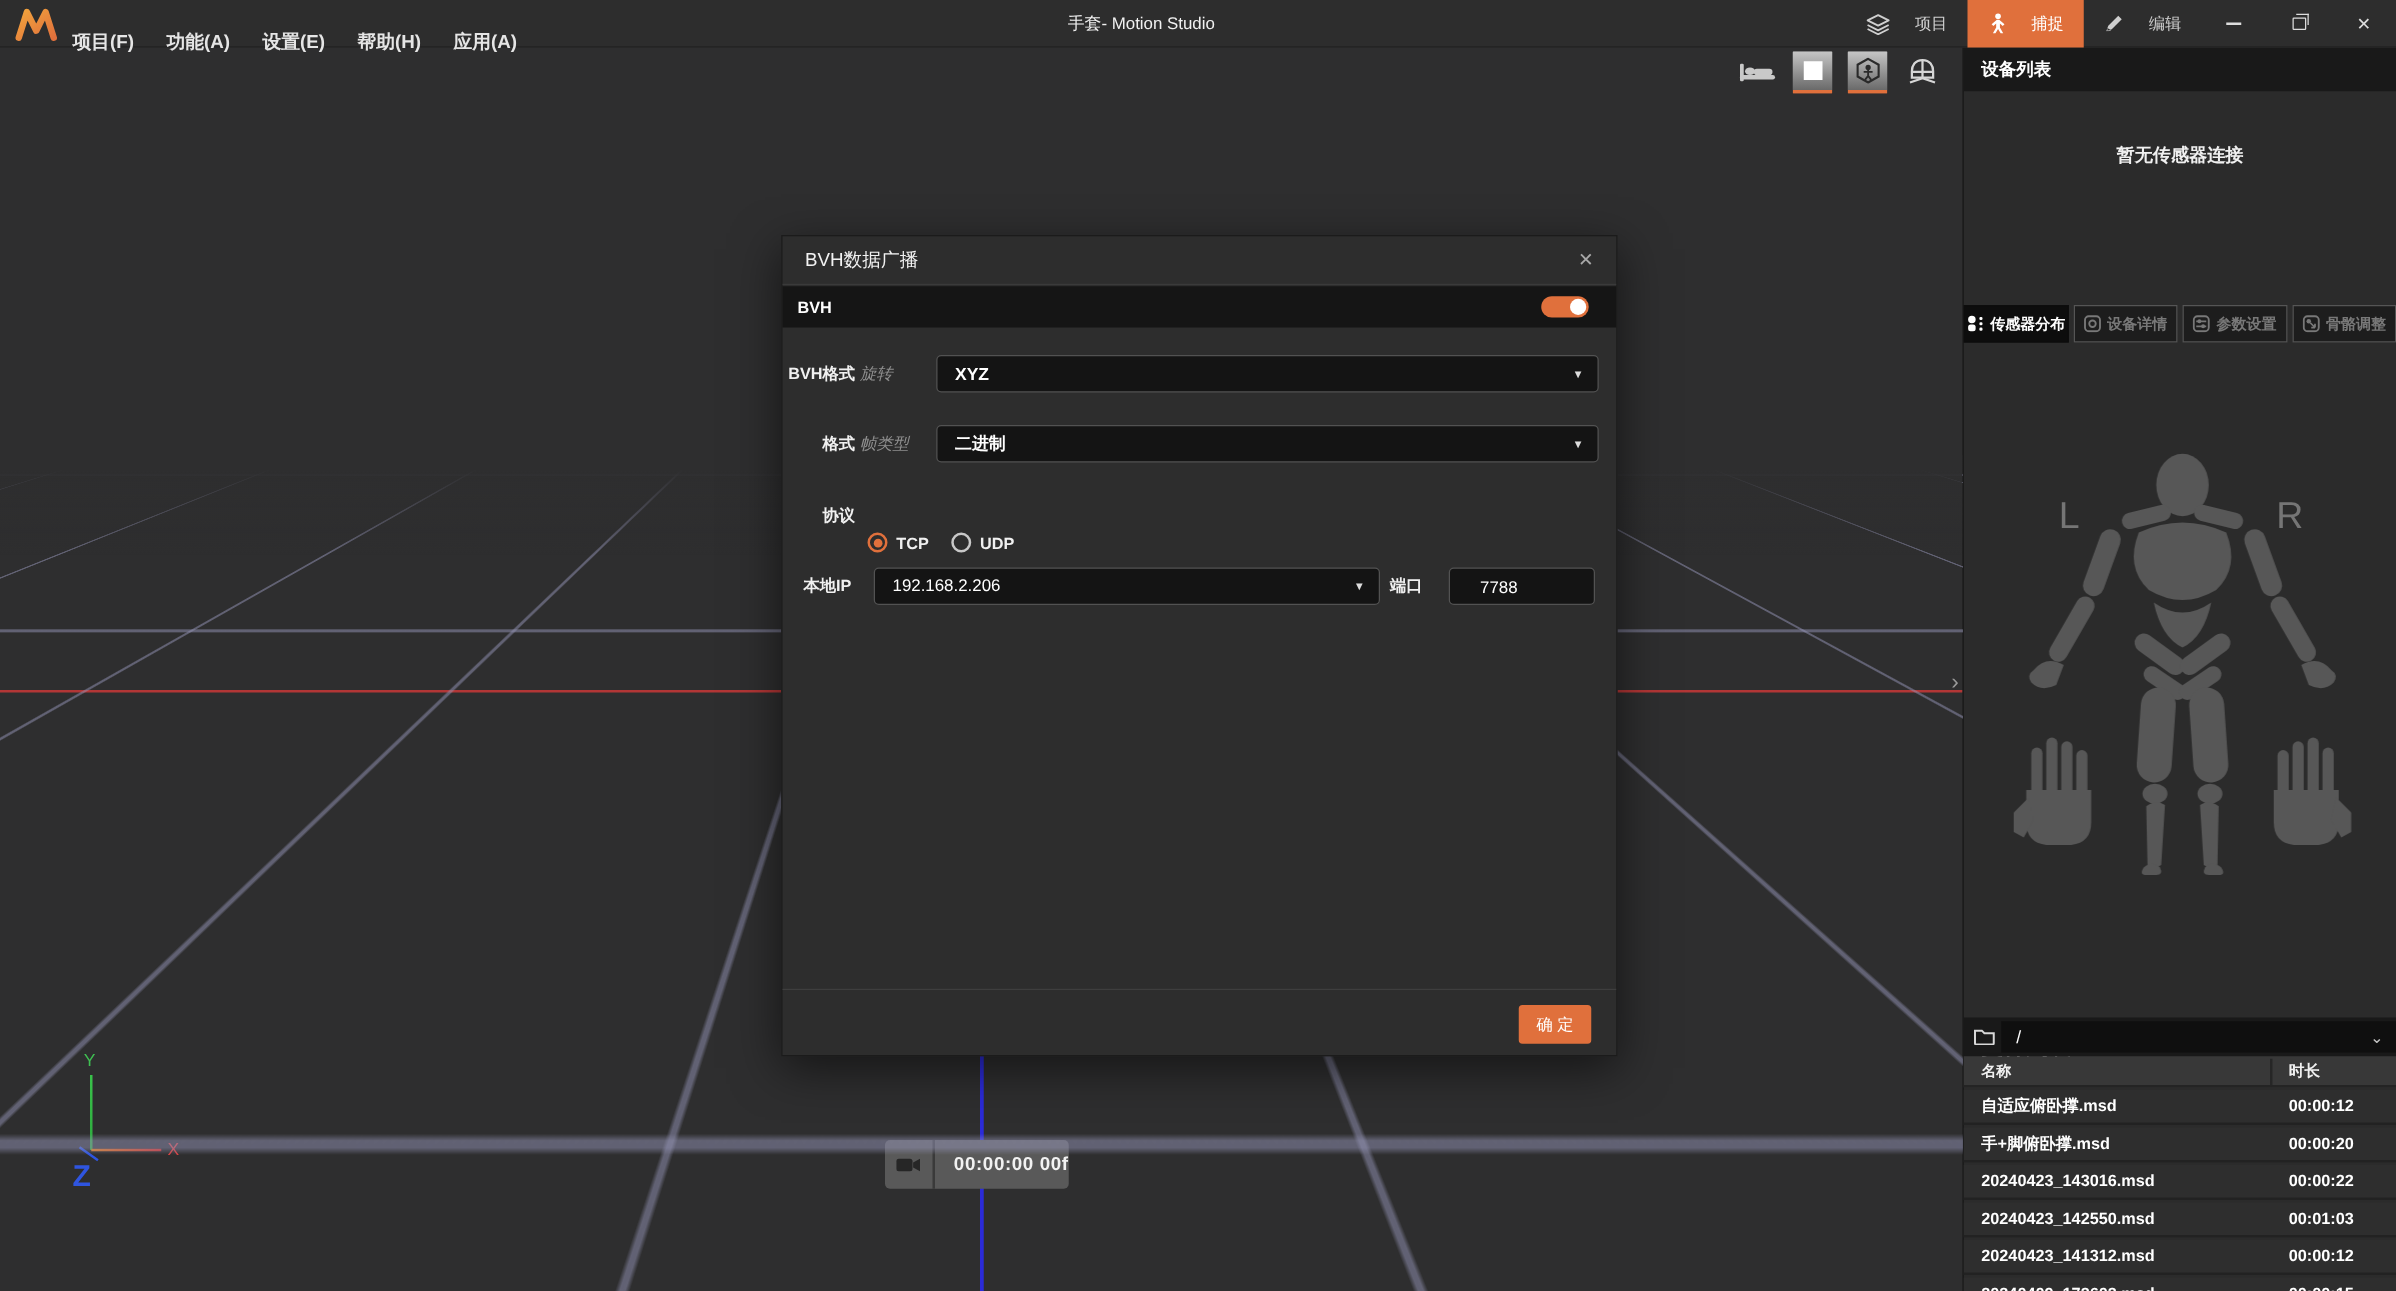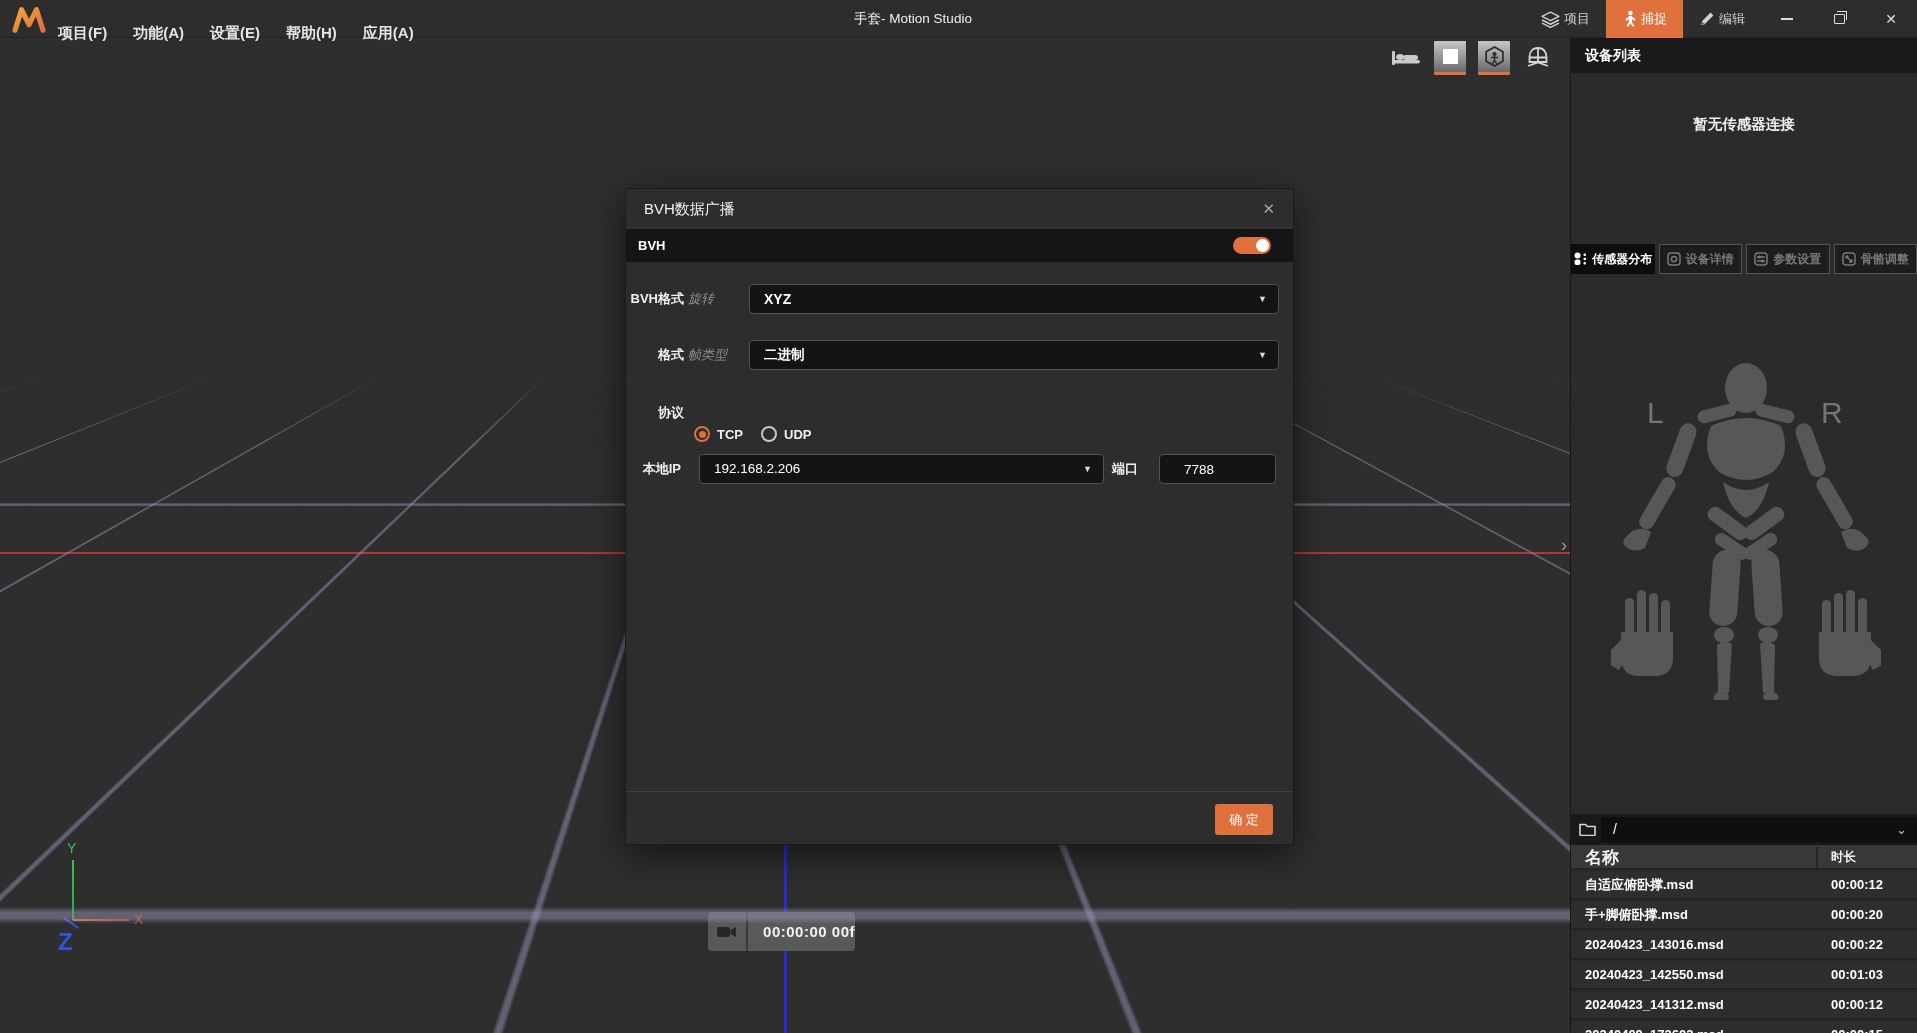--- a/index.html
+++ b/index.html
@@ -9,21 +9,21 @@
 
   
   .titlebar { position:absolute; left:0; top:0; width:1917px; height:38px;
     background:#2d2d2d; border-bottom:1px solid #222; z-index:20; }
   .logo { position:absolute; left:12px; top:5px; width:34px; height:28px; }
   .menus { position:absolute; left:58px; top:0; height:38px; display:flex; gap:26px; align-items:center; }
   .menu-item { color:#e5e5e5; font-size:15px; font-weight:bold; cursor:default;margin-top:28px; }
   .win-title { position:absolute; left:913px; top:0; transform:translateX(-50%); line-height:38px;
     color:#f0f0f0; font-size:13.5px; }
   .mode-area { position:absolute; right:0; top:0; height:38px; display:flex; align-items:stretch; }
-  .mode-tab { display:flex; align-items:center; gap:4px; padding:12px 16px; color:#cfcfcf; font-size:13px; }
+  .mode-tab { display:flex; align-items:center; gap:20px; padding:12px 16px; color:#cfcfcf; font-size:13px; }
   .mode-tab.active { background:#e0703c; color:#fff; }
   .winbtn { width:52px; display:flex; align-items:center; justify-content:center; color:#ddd; font-size:14px; }
   .maxi { width:11px; height:10px; border:1.5px solid #ddd; border-radius:1px; position:relative; }
   .maxi:before { content:""; position:absolute; left:2px; top:-4px; width:9px; height:8px;
     border-top:1.5px solid #ddd; border-right:1.5px solid #ddd; }
   .minline { width:12px; border-top:2px solid #ddd; display:inline-block; }
 
   
   .viewport { position:absolute; left:0; top:38px; width:1570px; height:995px;
     background:#2e2e2f; overflow:hidden; }
@@ -114,21 +114,21 @@
   .ptab.active { background:#0d0d0d; border:1px solid #0d0d0d; color:#fff; }
   .body-lbl { position:absolute; color:#757575; font-size:30px; }
 
   .fl-title { top:750px; height:26px; font-size:18px; line-height:26px;margin-top:36px; }
   .path-row { position:absolute; left:0; top:776px; width:100%; height:31px; background:#191919; }
   .path-field { position:absolute; left:30px; top:3px; right:0; bottom:3px; background:#0f0f0f;
     color:#fff; font-size:14px; line-height:25px; padding-left:12px; }
   .path-chev { position:absolute; right:10px; top:0; color:#c0c0c0; font-size:13px; line-height:25px; }
   .tbl-head { position:absolute; left:0; top:807px; width:100%; height:25px; background:#383838;
     border-bottom:2px solid #242424; }
-  .th-name { position:absolute; left:14px; line-height:25px; color:#f0f0f0; font-size:17px; font-weight:bold; }
+  .th-name { position:absolute; left:14px; line-height:25px; color:#f0f0f0; font-size:12px; font-weight:bold; }
   .th-dur { position:absolute; left:260px; line-height:25px; color:#f0f0f0; font-size:12.5px; font-weight:bold; }
   .th-div { position:absolute; left:245px; top:2px; width:2px; height:21px; background:#262626; }
   .f-row { position:absolute; left:0; width:100%; height:28px; background:#2e2e2e; border-bottom:2px solid #222; }
   .fr-name { position:absolute; left:14px; line-height:26px; color:#fff; font-size:13px; font-weight:bold; }
   .fr-dur { position:absolute; left:260px; line-height:26px; color:#fff; font-size:13px; font-weight:bold; }
 </style>
 </head>
 <body>
 
 <div class="app">

